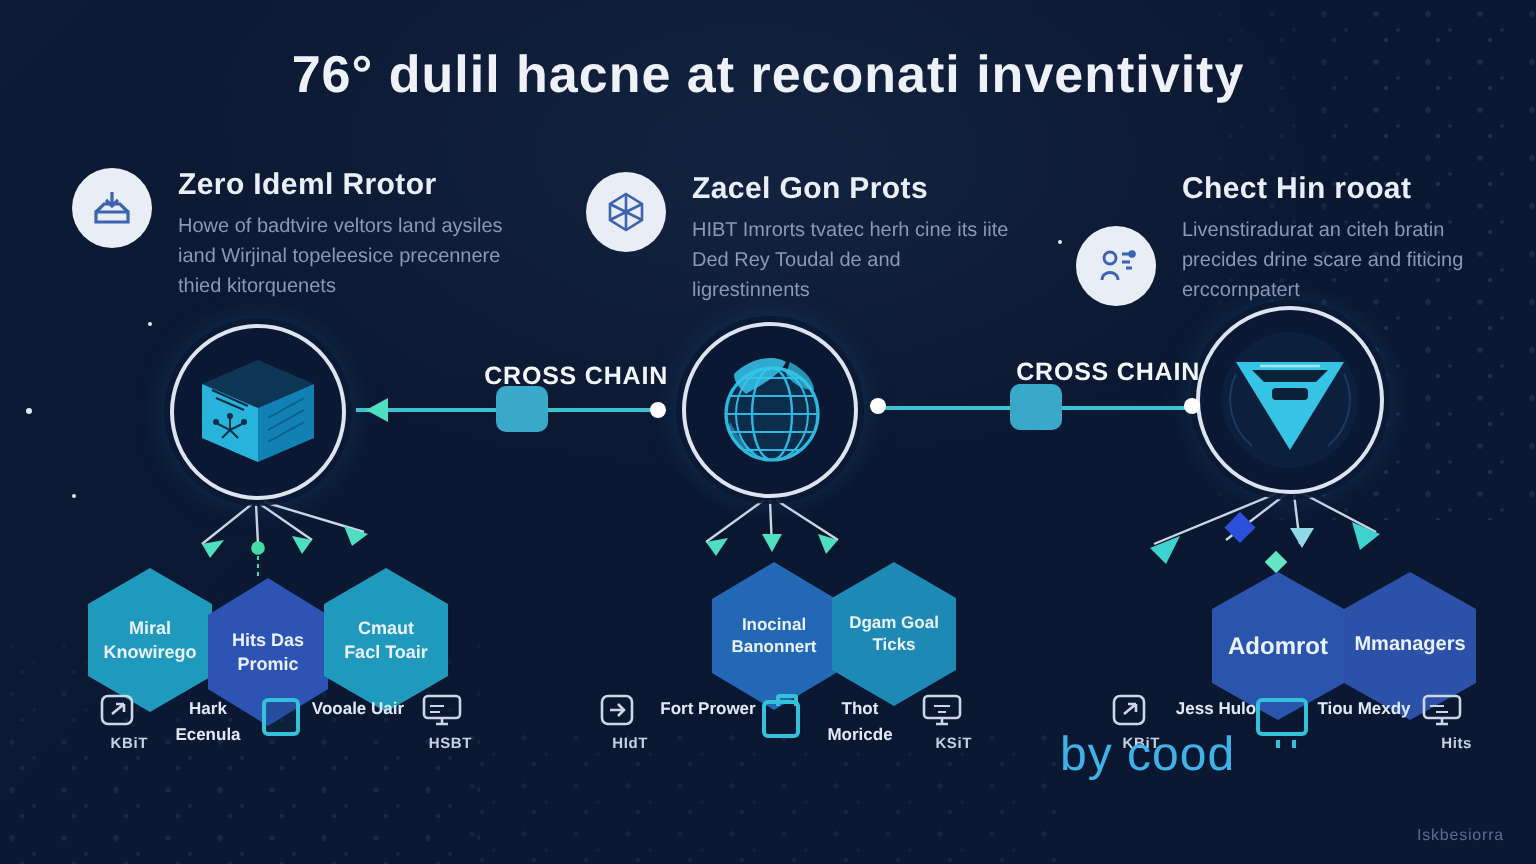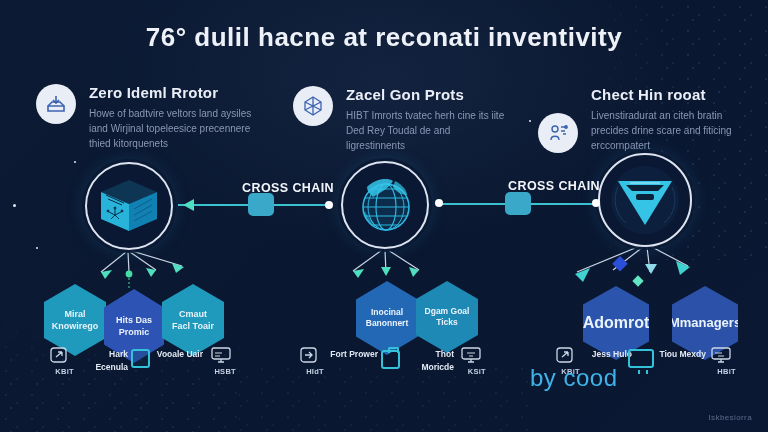--- a/index.html
+++ b/index.html
@@ -43,21 +43,21 @@
   .dot-w { position:absolute; width:8px; height:8px; border-radius:50%; background:#ffffff; }
   .arrow-left { position:absolute; width:0; height:0;
     border-top:6px solid transparent; border-bottom:6px solid transparent; border-right:11px solid #4fdfc0; }
 
   .hex { position:absolute; clip-path:polygon(50% 0,100% 25%,100% 75%,50% 100%,0 75%,0 25%);
     display:flex; align-items:center; justify-content:center; text-align:center;
     color:#eaf2fb; font-weight:700; padding:0 7px; line-height:1.35; }
 
   .foot-icon { position:absolute; width:30px; text-align:right; color:#c7d1e3; }
   .foot-icon .lbl { font-size:7.5px; font-weight:700; margin-top:2px; letter-spacing:.3px; }
-  .foot-text { position:absolute; width:48px; text-align:right; color:#e2e9f4;
+  .foot-text { position:absolute; width:48px; text-align:center; color:#e2e9f4;
     font-size:8.5px; font-weight:700; line-height:1.55; }
   .teal-square { position:absolute; width:19px; height:19px; border:2px solid #33c2da; border-radius:3px; background:rgba(20,60,90,.25); }
   .teal-clip { position:absolute; width:19px; height:19px; border:2px solid #33c2da; border-radius:3px; }
   .teal-clip::before { content:""; position:absolute; left:5px; top:-5px; width:7px; height:4px; border:2px solid #33c2da; border-bottom:none; border-radius:2px 2px 0 0; }
   .teal-monitor { position:absolute; width:26px; height:19px; border:2px solid #33c2da; border-radius:3px; }
   .teal-monitor::after { content:""; position:absolute; left:8px; top:19px; width:6px; height:4px; border-left:2px solid #33c2da; border-right:2px solid #33c2da; }
 
   .byline { position:absolute; left:530px; top:364px; width:230px; 
     color:#3fb3e8; font-size:24px; font-weight:400; letter-spacing:.5px; }
   .watermark { position:absolute; right:16px; bottom:10px; color:#5d6b8c; font-size:8px; letter-spacing:.4px; }
@@ -218,22 +218,22 @@
     <div class="dot-w" style="left:592px;top:199px;"></div>
   </div>
 
   <div class="hex" style="left:44px;top:284px;width:62px;height:72px;background:#1f9abc;font-size:9px;">Miral Knowirego</div>
   <div class="hex" style="left:104px;top:289px;width:60px;height:74px;background:#2d54b4;font-size:9px;">Hits Das Promic</div>
   <div class="hex" style="left:162px;top:284px;width:62px;height:72px;background:#1f9abc;font-size:9px;">Cmaut Facl Toair</div>
 
   <div class="hex" style="left:356px;top:281px;width:62px;height:74px;background:#2368b5;font-size:8.5px;">Inocinal Banonnert</div>
   <div class="hex" style="left:416px;top:281px;width:62px;height:72px;background:#1e89b4;font-size:8.5px;">Dgam Goal Ticks</div>
 
-  <div class="hex" style="left:583px;top:286px;width:66px;height:74px;background:#2b55ac;font-size:16px;text-align:center;">Adomrot</div>
-  <div class="hex" style="left:672px;top:286px;width:66px;height:74px;background:#2b52a8;font-size:13px;">Mmanagers</div>
+  <div class="hex" style="left:606px;top:286px;width:66px;height:74px;background:#2b55ac;font-size:12px;text-align:center;">Adomrot</div>
+  <div class="hex" style="left:672px;top:286px;width:66px;height:74px;background:#2b52a8;font-size:10px;">Mmanagers</div>
 
   <div class="foot-icon" style="left:44px;top:345px;">
     <svg width="21" height="20" viewBox="0 0 21 20" fill="none" stroke="#cdd6e6" stroke-width="1.3" style="margin:0 auto;">
       <rect x="2" y="3" width="15" height="14" rx="3"></rect>
         <path d="M7 12 L13 7 M13 7 L13 11 M13 7 L9 7"></path>
     </svg>
     <div class="lbl">KBiT</div>
   </div>
   <div class="foot-text" style="left:80px;top:348px;">Hark Ecenula</div>
   <div class="teal-square" style="left:131px;top:349px;"></div>
@@ -275,19 +275,19 @@
   </div>
   <div class="foot-text" style="left:584px;top:348px;">Jess Hulo</div>
   <div class="teal-monitor" style="left:628px;top:349px;"></div>
   <div class="foot-text" style="left:658px;top:348px;">Tiou Mexdy</div>
   <div class="foot-icon" style="left:706px;top:345px;">
     <svg width="22" height="20" viewBox="0 0 22 20" fill="none" stroke="#cdd6e6" stroke-width="1.3" style="margin:0 auto;">
       <rect x="2" y="3" width="18" height="11" rx="2"></rect>
         <path d="M8 17 L14 17 M11 14 L11 17"></path>
         <path d="M5 8 L12 8 M8 11 L14 11" stroke-width="1"></path>
     </svg>
-    <div class="lbl">HBiT</div>
+    <div class="lbl">Hits</div>
   </div>
 
   <div class="byline">by cood</div>
   <div class="watermark">Iskbesiorra</div>
 
 </div>
 
 </body></html>

